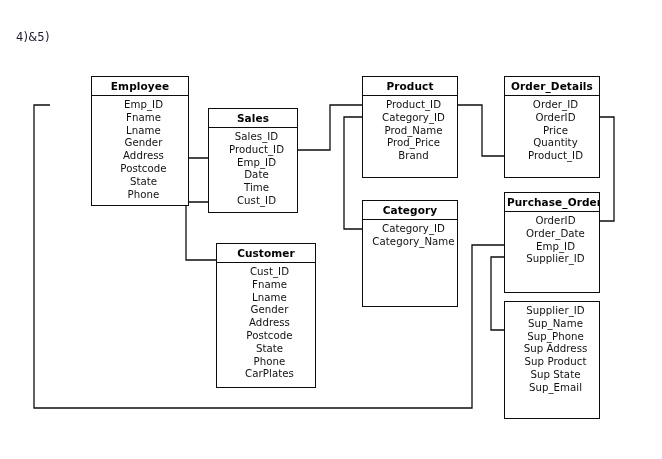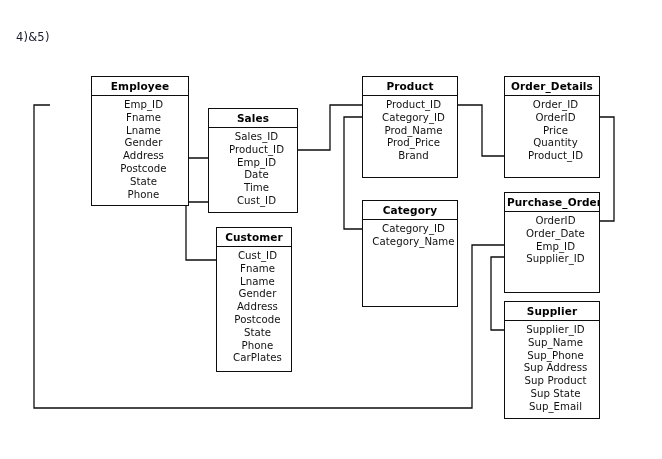--- a/index.html
+++ b/index.html
@@ -138,36 +138,35 @@
     </div>
     <div class="entity" style="left: 504px; top: 192px; width: 96px; height: 101px;">
       <div class="entity-title">Purchase_Order</div>
       <div class="entity-attrs">
         <div class="attr">OrderID</div>
         <div class="attr">Order_Date</div>
         <div class="attr">Emp_ID</div>
         <div class="attr">Supplier_ID</div>
       </div>
     </div>
-    <div class="entity" style="left: 216px; top: 227px; width: 76px; height: 145px;">
+    <div class="entity" style="left: 216px; top: 243px; width: 100px; height: 145px;">
       <div class="entity-title">Customer</div>
       <div class="entity-attrs">
         <div class="attr">Cust_ID</div>
         <div class="attr">Fname</div>
         <div class="attr">Lname</div>
         <div class="attr">Gender</div>
         <div class="attr">Address</div>
         <div class="attr">Postcode</div>
         <div class="attr">State</div>
         <div class="attr">Phone</div>
         <div class="attr">CarPlates</div>
       </div>
     </div>
     <div class="entity" style="left: 504px; top: 301px; width: 96px; height: 118px;">
-      <div class="entity-title">Supplier</div>
       <div class="entity-attrs">
         <div class="attr">Supplier_ID</div>
         <div class="attr">Sup_Name</div>
         <div class="attr">Sup_Phone</div>
         <div class="attr">Sup Address</div>
         <div class="attr">Sup Product</div>
         <div class="attr">Sup State</div>
         <div class="attr">Sup_Email</div>
       </div>
     </div>

